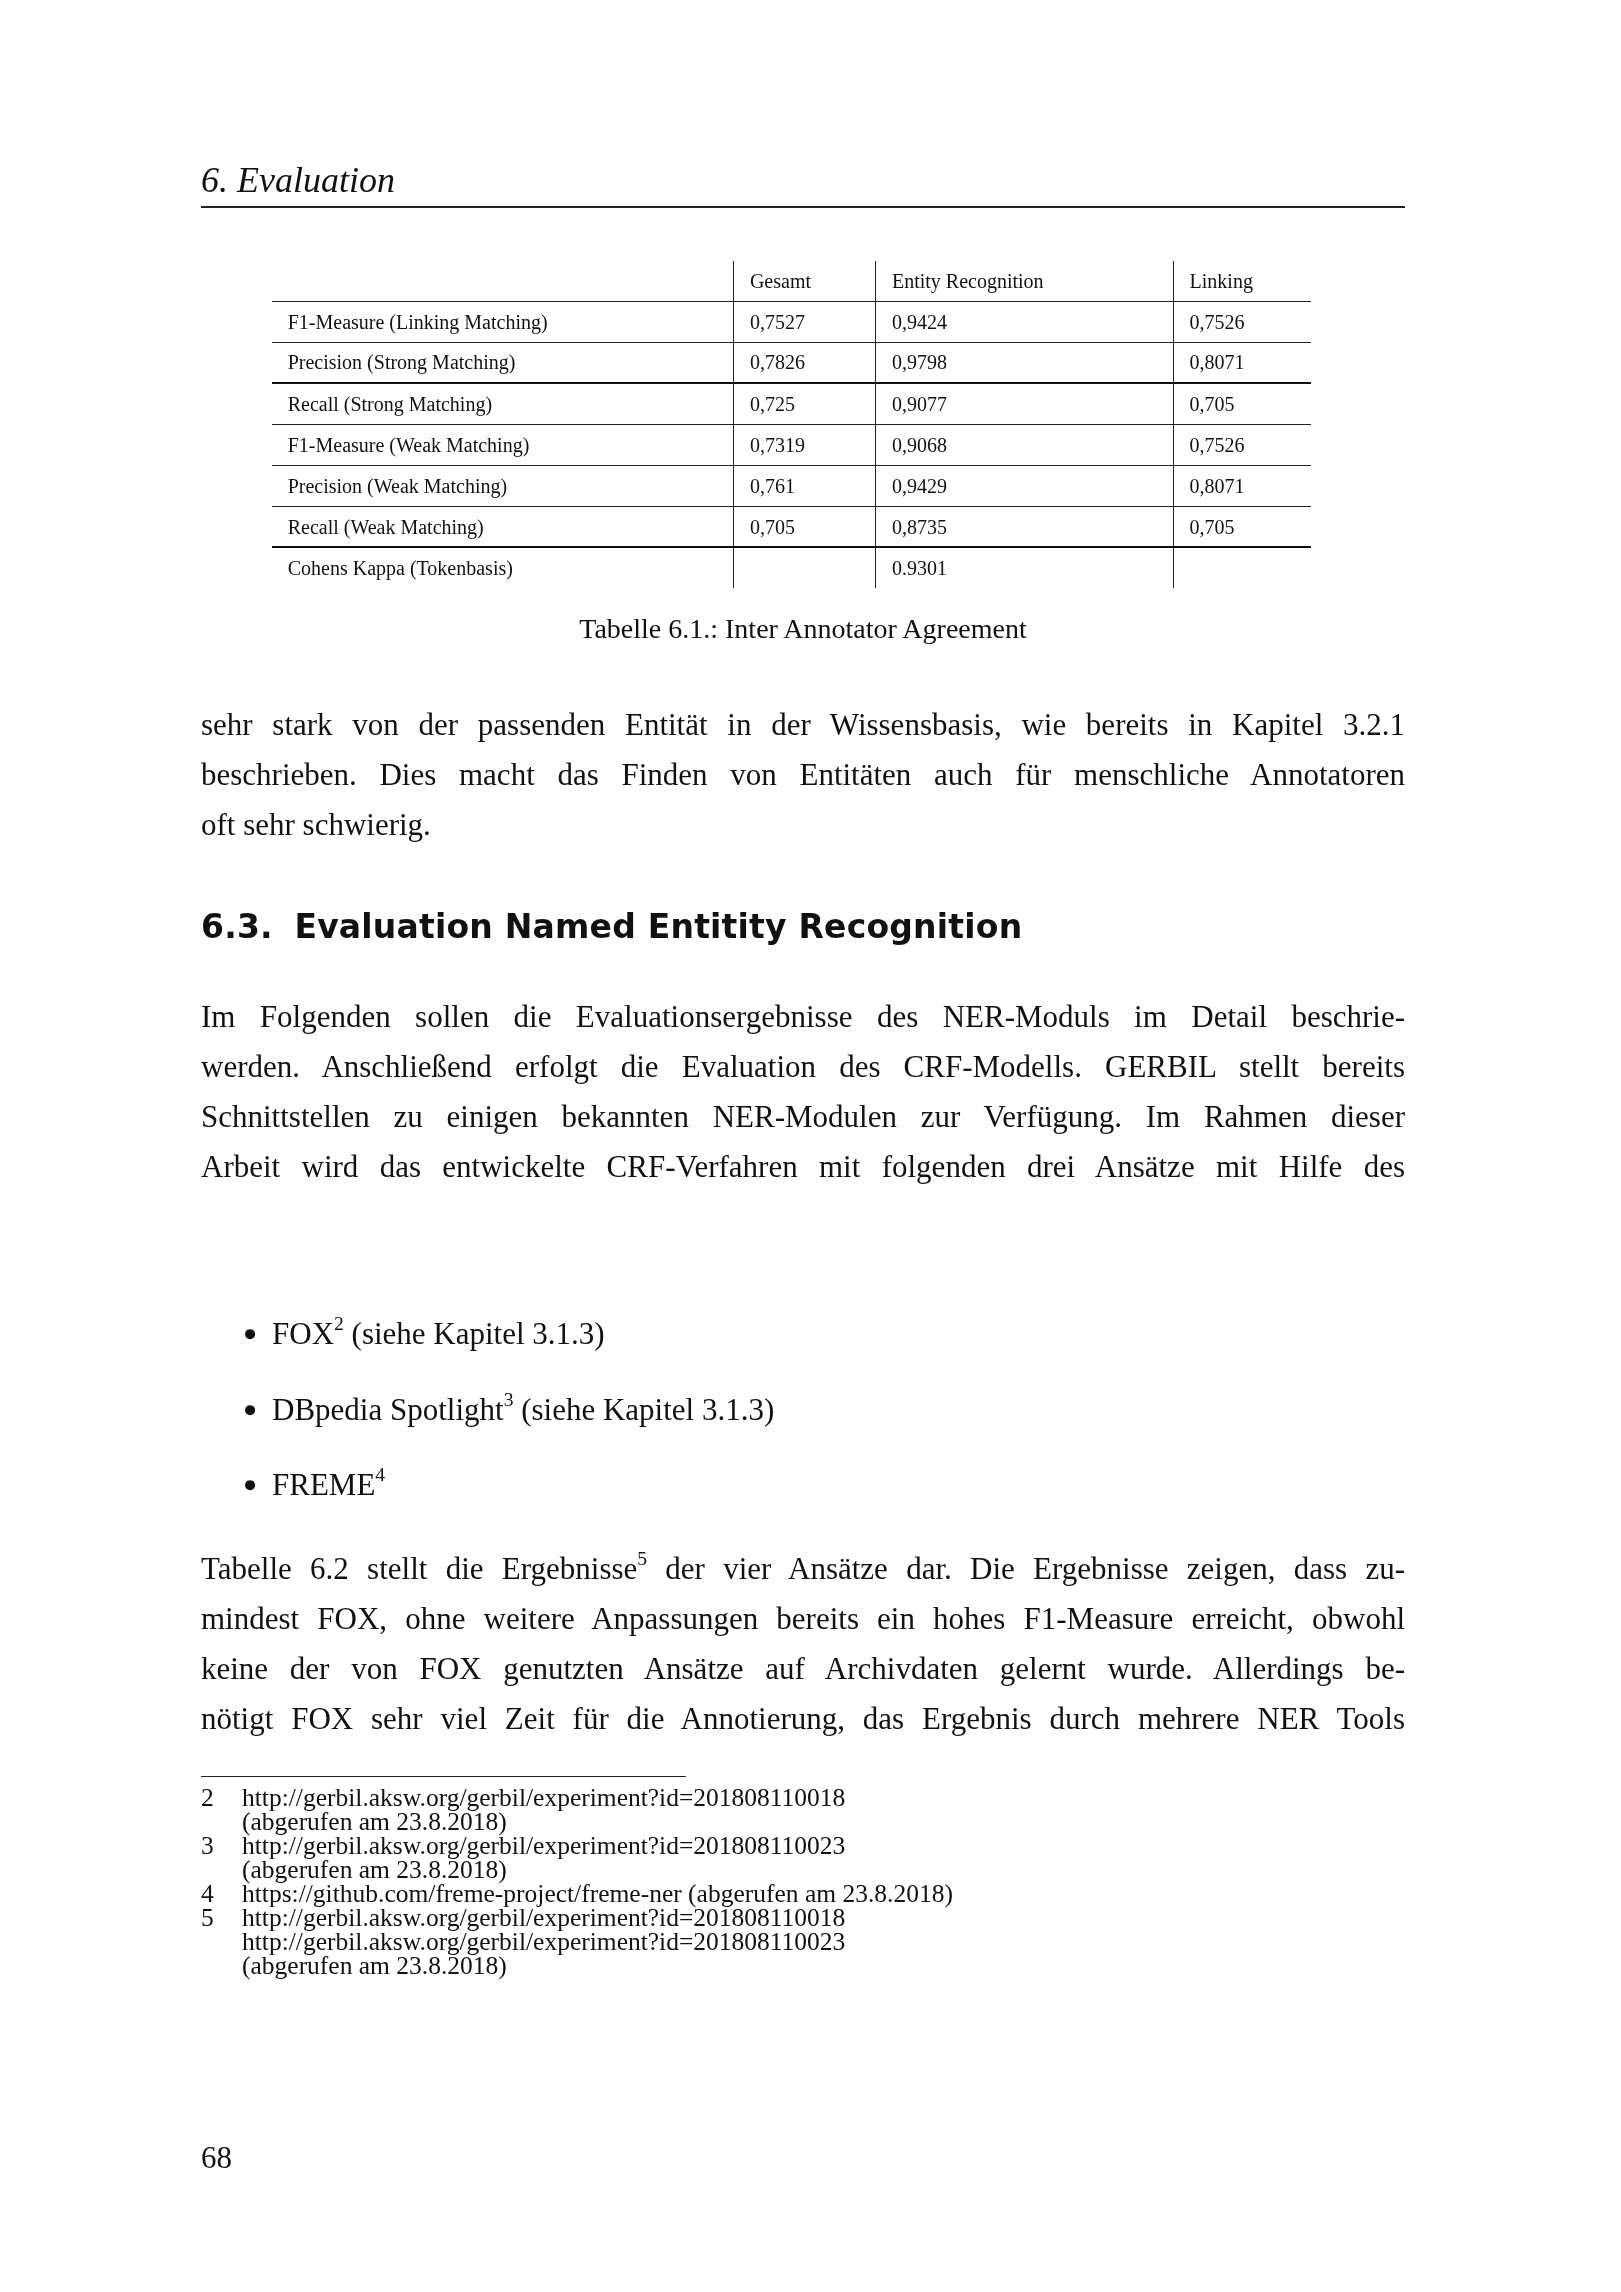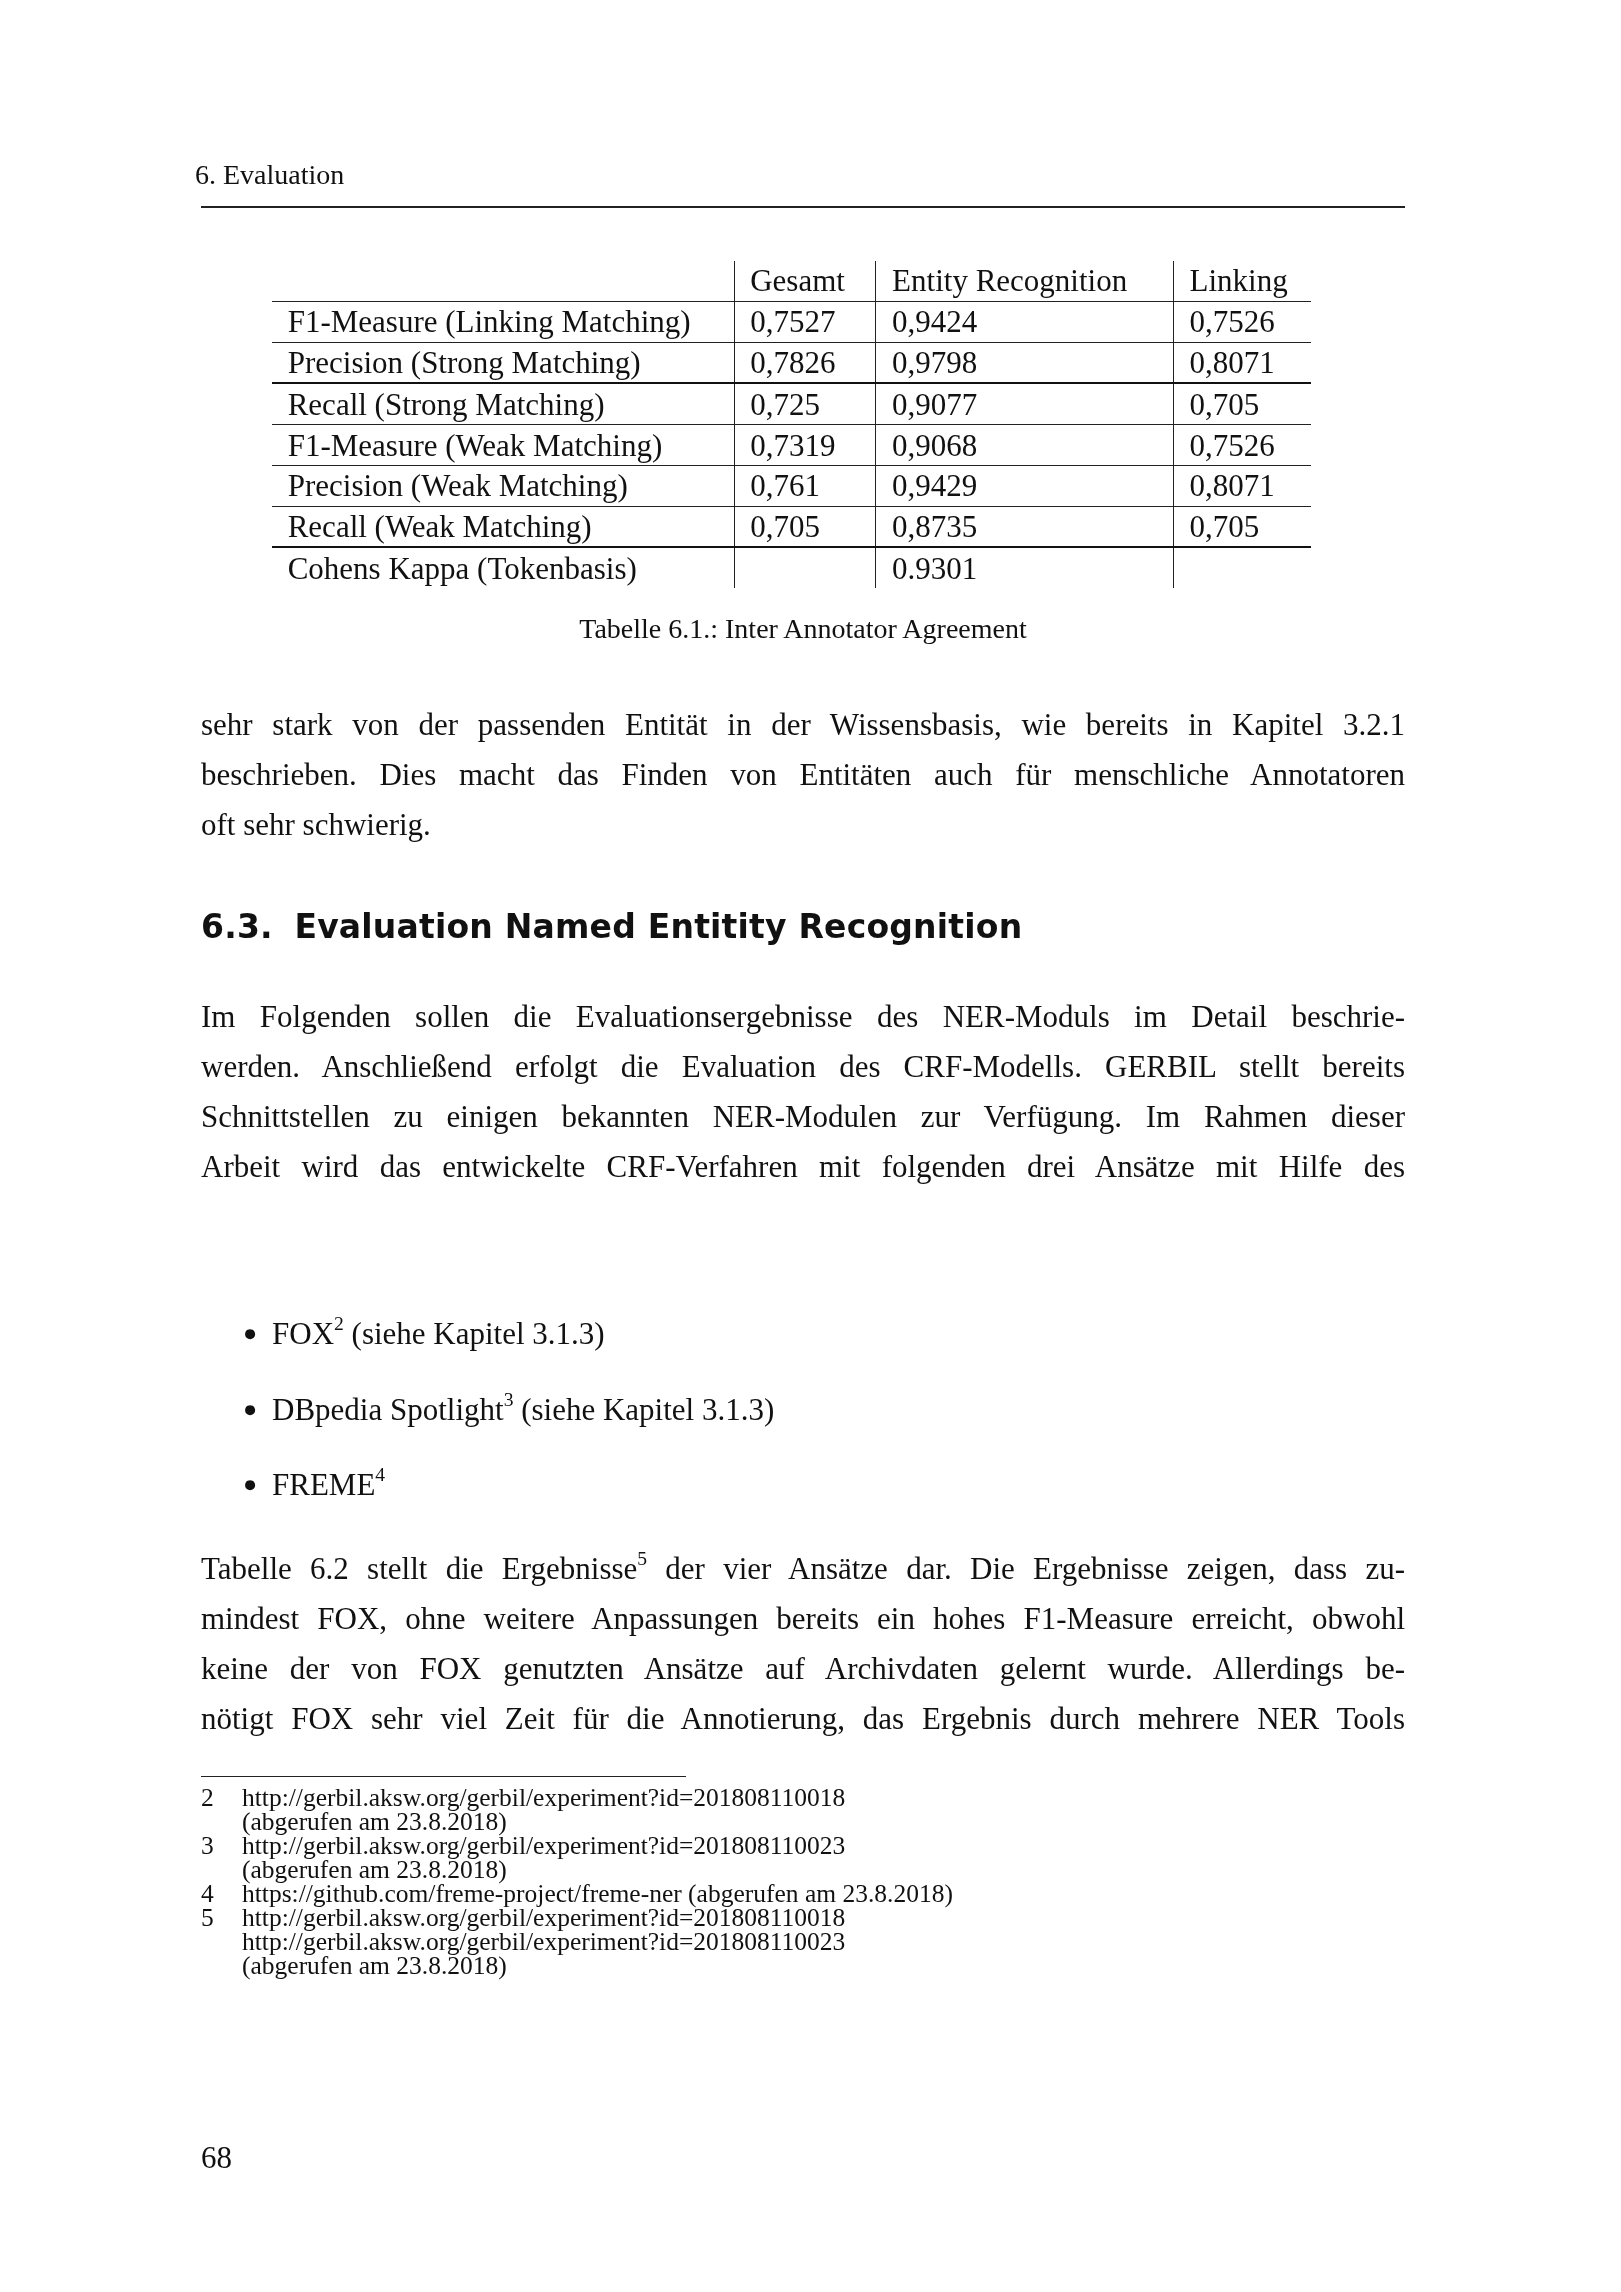--- a/index.html
+++ b/index.html
@@ -3,30 +3,30 @@
 <meta charset="utf-8">
 <style>
   html, body { margin: 0; padding: 0; background: #ffffff; }
   body {
     width: 1621px; height: 2293px; position: relative; overflow: hidden;
     font-family: "Liberation Serif", "DejaVu Serif", serif;
     color: #111111;
   }
   .abs { position: absolute; }
   .running-header {
-    left: 195px; top: 159px; font-size: 28px; 
+    left: 201px; top: 159px; font-size: 36px; font-style: italic;
   }
   .header-rule {
     left: 201px; top: 206px; width: 1204px; height: 0;
     border-top: 2px solid #222;
   }
   
   .tbl {
     left: 272px; top: 261px; width: 1039px;
-    border-collapse: collapse; font-size: 31px; line-height: 1;
+    border-collapse: collapse; font-size: 20px; line-height: 1;
   }
   .tbl td, .tbl th {
     padding: 3.9px 15.7px 3.9px 15.7px; height: 32px; text-align: left;
     font-weight: normal; white-space: nowrap; vertical-align: middle;
   }
   .tbl .c0 { width: 431px; }
   .tbl .c1 { width: 110px; border-left: 1.5px solid #222; }
   .tbl .c2 { width: 266px; border-left: 1.5px solid #222; margin-top: 30px; }
   .tbl .c3 { width: 106px; border-left: 1.5px solid #222; }
   .tbl tr.row td { border-top: 1.5px solid #222; }

